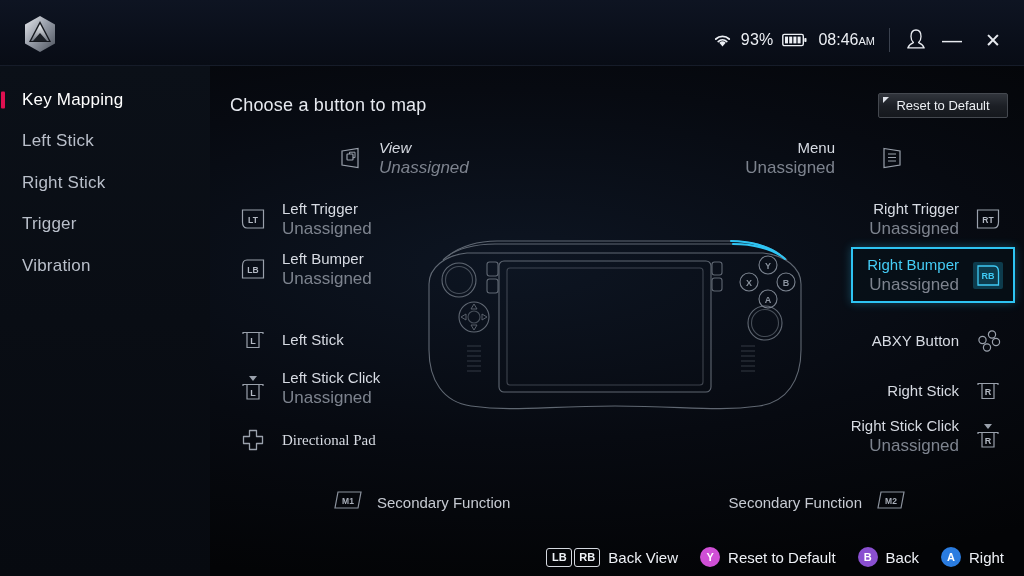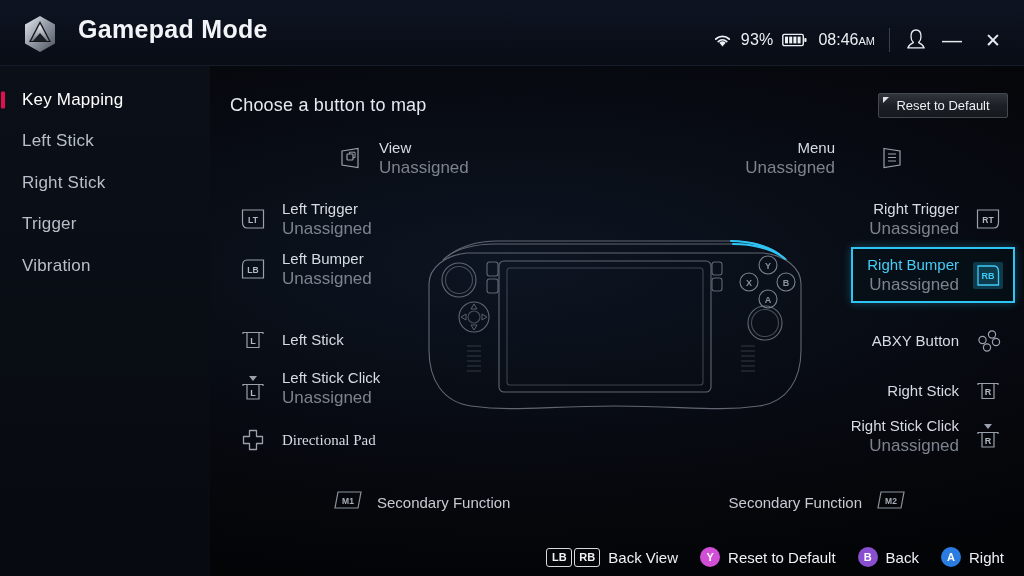--- a/index.html
+++ b/index.html
@@ -174,21 +174,20 @@
             <stop offset="0%" stop-color="#f4f6f9"></stop>
               <stop offset="100%" stop-color="#6e747f"></stop>
           </linearGradient>
         </defs>
         <polygon points="22,4 37,12.5 37,31.5 22,40 7,31.5 7,12.5" fill="url(#hexg)"></polygon>
         <polygon points="22,9 33,30 11,30" fill="#13161c"></polygon>
         <polygon points="22,12 31,29 13,29" fill="url(#trig)"></polygon>
         <polygon points="22,21 29,29 15,29" fill="#1a1e25"></polygon>
       </svg>
     </div>
-    <div class="title">Gamepad Mode</div>
 
     <div class="status">
       <span>
         <svg class="wifi-icon" viewBox="0 0 20 16">
           <path d="M10 14.4 L6.6 10.3 a5.3 5.3 0 0 1 6.8 0 Z" fill="#eceff4"></path>
           <path d="M2.9 6.4 a10.5 10.5 0 0 1 14.2 0" stroke="#eceff4" stroke-width="2" fill="none" stroke-linecap="round"></path>
           <path d="M5.4 9.1 a7 7 0 0 1 9.2 0" stroke="#eceff4" stroke-width="1.8" fill="none" stroke-linecap="round"></path>
         </svg>
       </span>
       <span class="batt-pct">93%</span>
@@ -290,21 +289,21 @@
         <text x="353" y="64.5">A</text>
       </g>
 
       <g fill="none" stroke="#2ec4f3" stroke-width="2.1" stroke-linecap="round">
         <path d="M318 6 C336 6 358 10 370 21"></path>
         <path d="M316 3 C334 3 353 8 365 17"></path>
       </g>
     </svg>
   </div>
 
-  <div class="maprow left" style="left:335px; top:138px;">
+  <div class="maprow left" style="left:335px; top:138px;font-style:italic;">
     <span class="map-ico">
       <svg width="24" height="22" viewBox="0 0 24 22" fill="none" stroke="#9aa1ac" stroke-width="1.2">
         <path d="M4 4 L20 1.5 L20 20.5 L4 18 Z"></path>
         <rect x="9" y="7" width="6" height="6" rx="0.8"></rect>
         <path d="M11.5 7 L11.5 5.2 L17 5.2 L17 10.6 L15 10.6" stroke-width="1"></path>
       </svg>
     </span>
     <span class="map-txt">
       <span class="map-name">View</span>
       <span class="map-val">Unassigned</span>

